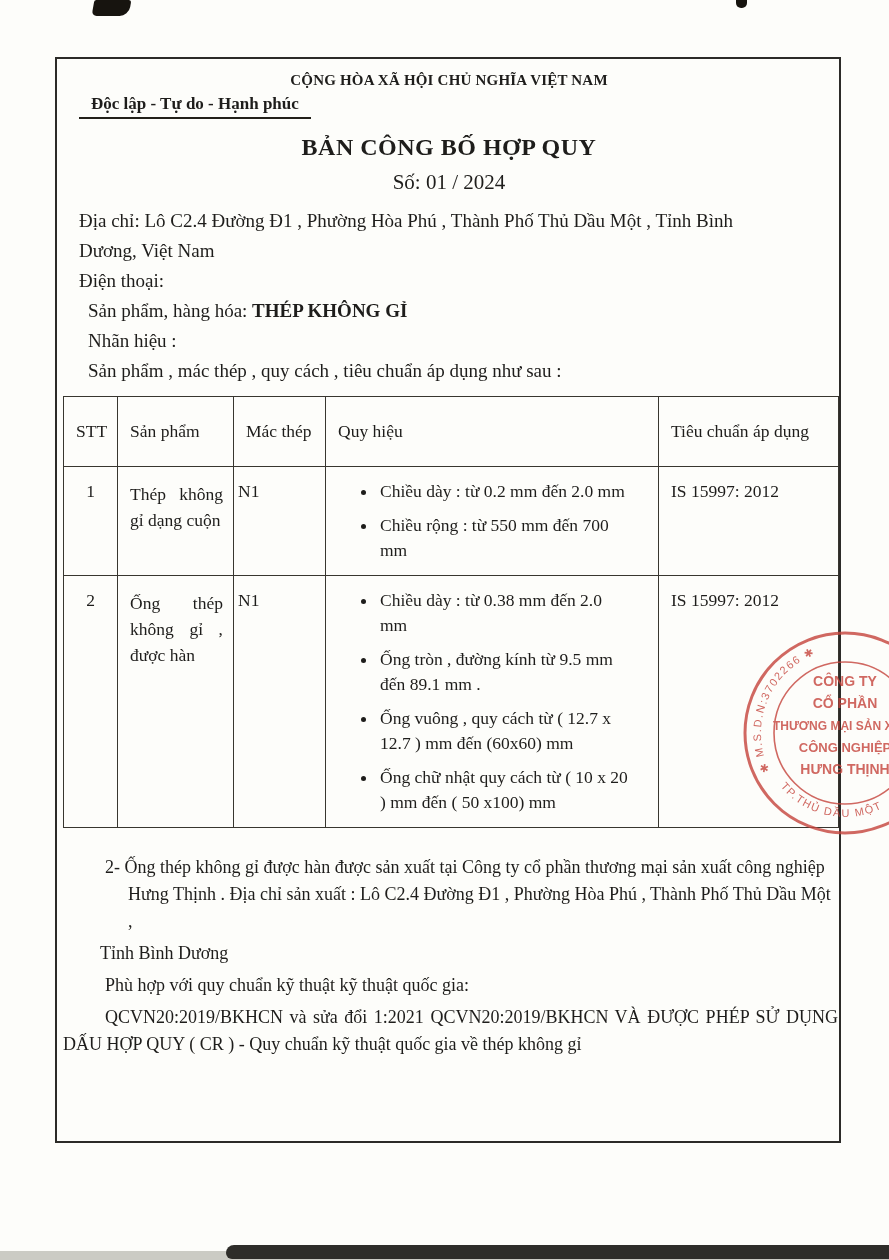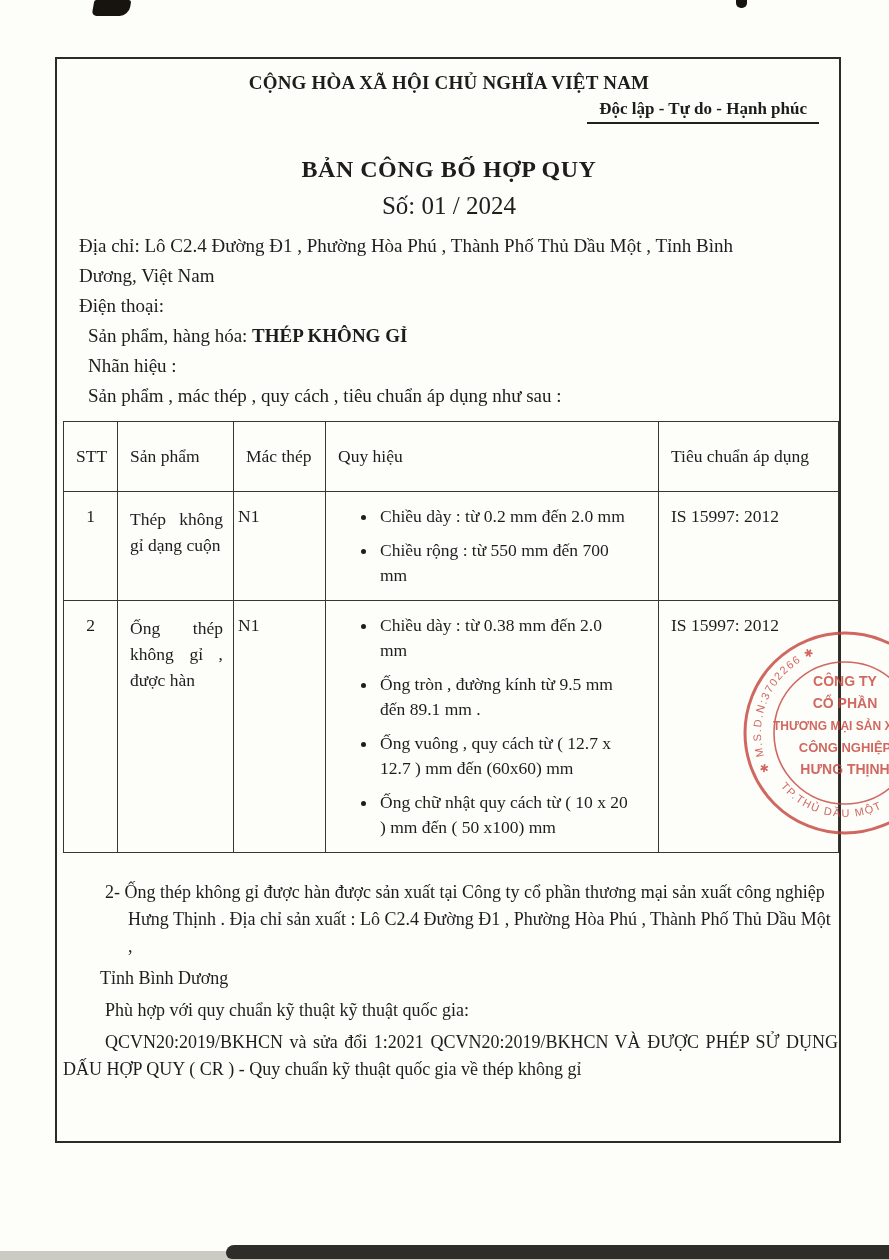--- a/index.html
+++ b/index.html
@@ -20,26 +20,26 @@
   .art-bottom-light { left:0; top:1251px; width:889px; height:9px; background:#cncnc; background:#cbcbc4; }
   .art-bottom-dark { left:226px; top:1245px; width:663px; height:14px; background:#2e2d29; border-radius:8px 0 0 6px; }
 
   
   .frame {
     position:absolute; left:55px; top:57px; width:786px; height:1086px;
     border:2px solid #2c2b28;
     padding:13px 20px 0 22px;
   }
 
-  .nat-title { text-align:center; font-weight:bold; font-size:19px; letter-spacing:.2px; }
-  .motto { text-align:right; margin-top:5px; font-weight:bold; font-size:17px; }
+  .nat-title { text-align:center; font-weight:bold; font-size:15px; letter-spacing:.2px; }
+  .motto { text-align:left; margin-top:5px; font-weight:bold; font-size:17px; }
   .motto .u { display:inline-block; border-bottom:2px solid #222019; padding:0 12px 3px 12px; }
 
-  .doc-title { text-align:center; margin-top:32px; font-size:24px; font-weight:bold; letter-spacing:.5px; }
-  .doc-number { text-align:center; margin-top:9px; font-size:25px; }
+  .doc-title { text-align:center; margin-top:15px; font-size:24px; font-weight:bold; letter-spacing:.5px; }
+  .doc-number { text-align:center; margin-top:9px; font-size:21px; }
 
   .info { margin-top:11px; font-size:19px; padding-right:28px; }
   .info p { line-height:30px; }
   .info p.indent { padding-left:9px; }
   .product-value { font-weight:bold; }
 
   table.spec { border-collapse:collapse; margin:10px 0 0 -16px; width:775px; table-layout:fixed; font-size:17.5px; }
   table.spec th, table.spec td { border:1.6px solid #38362f; vertical-align:top; }
   table.spec th { font-weight:normal; text-align:left; padding:24px 12px; height:43px; vertical-align:middle; }
   th.c-stt  { width:54px;  text-align:center; padding:10px 4px; }

